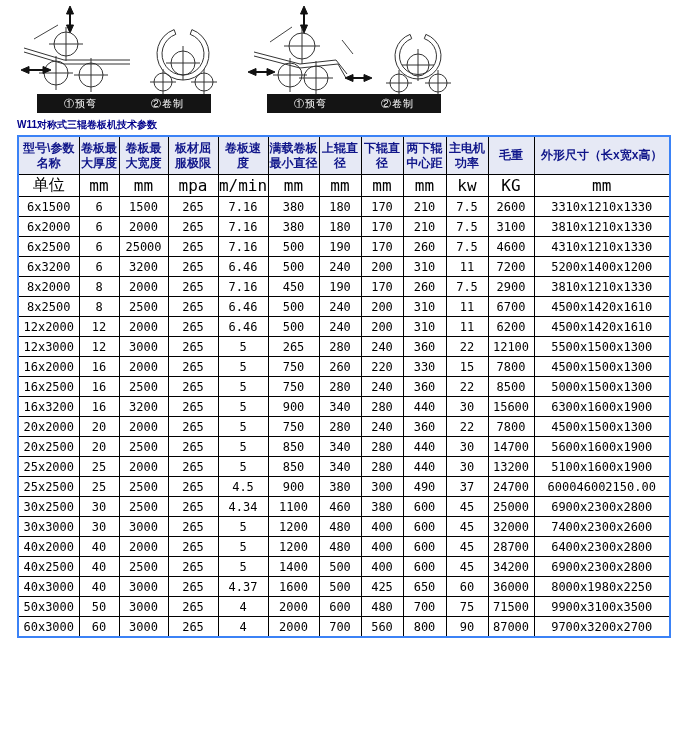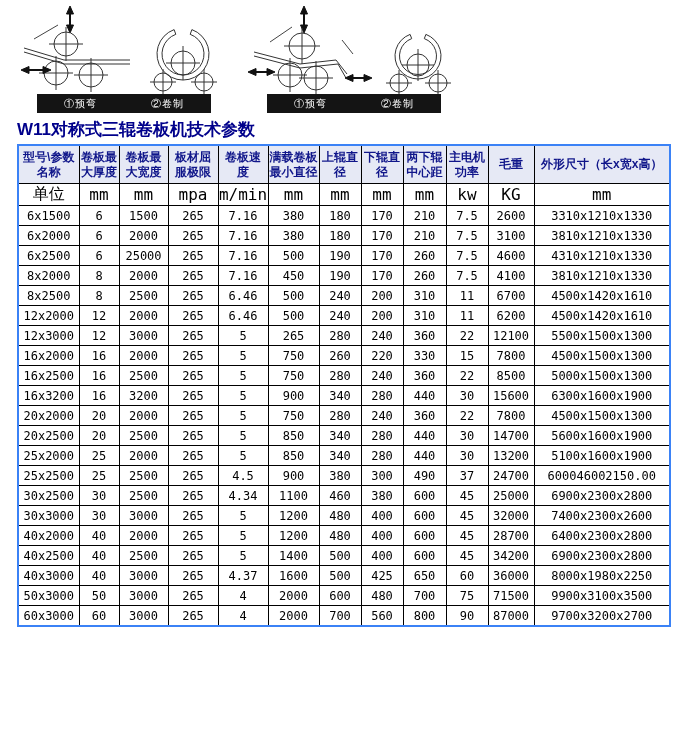--- a/index.html
+++ b/index.html
@@ -29,21 +29,21 @@
     display: flex;
     justify-content: space-around;
     align-items: center;
     font-size: 10px;
     letter-spacing: 1px;
   }
 
   
   .page-title {
     margin: 4px 0 3px 17px;
-    font-size: 17px;
+    font-size: 10px;
     font-weight: bold;
     color: #00008B;
     font-family: "Liberation Sans", sans-serif;
   }
 
   
   table.spec {
     margin-left: 17px;
     border-collapse: collapse;
     table-layout: fixed;
@@ -296,31 +296,45 @@
           <td>7.16</td>
           <td>500</td>
           <td>190</td>
           <td>170</td>
           <td>260</td>
           <td>7.5</td>
           <td>4600</td>
           <td>4310x1210x1330</td>
         </tr>
         <tr>
+          <td>6x3200</td>
+          <td>6</td>
+          <td>3200</td>
+          <td>265</td>
+          <td>6.46</td>
+          <td>500</td>
+          <td>240</td>
+          <td>200</td>
+          <td>310</td>
+          <td>11</td>
+          <td>7200</td>
+          <td>5200x1400x1200</td>
+        </tr>
+        <tr>
           <td>8x2000</td>
           <td>8</td>
           <td>2000</td>
           <td>265</td>
           <td>7.16</td>
           <td>450</td>
           <td>190</td>
           <td>170</td>
           <td>260</td>
           <td>7.5</td>
-          <td>4100</td>
+          <td>2900</td>
           <td>3810x1210x1330</td>
         </tr>
         <tr>
           <td>8x2500</td>
           <td>8</td>
           <td>2500</td>
           <td>265</td>
           <td>6.46</td>
           <td>500</td>
           <td>240</td>

